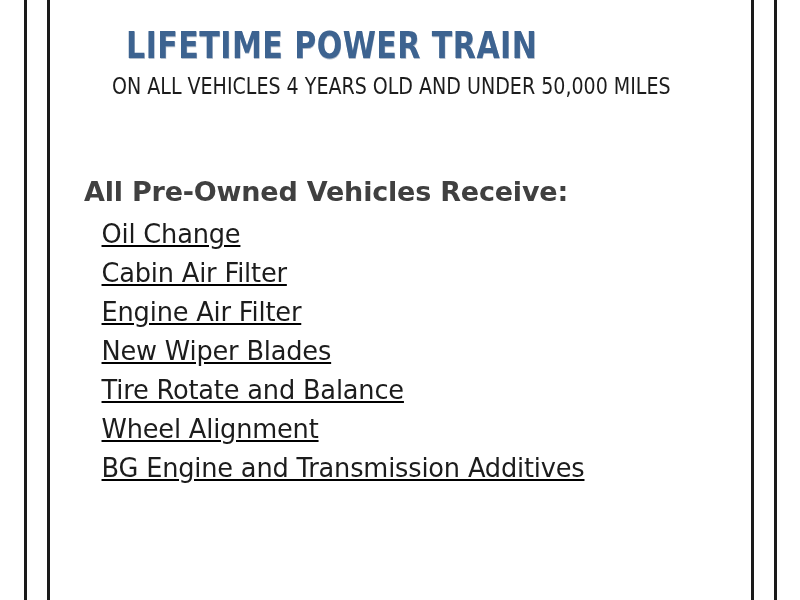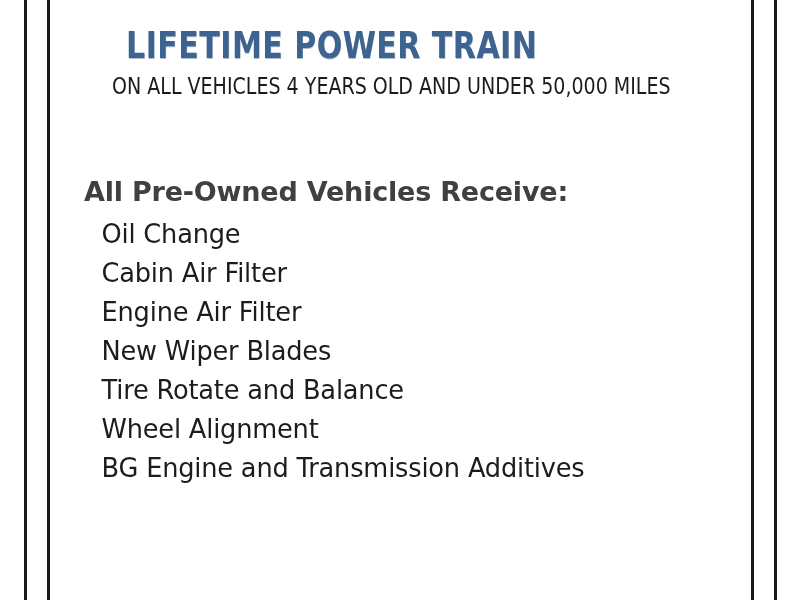--- a/index.html
+++ b/index.html
@@ -89,20 +89,21 @@
     font-size: 27px;
     line-height: 1.1;
     letter-spacing: -0.2px;
     white-space: nowrap;
   }
 
   #services-list {
     list-style: none;
     margin: 0;
     padding: 0;
+    text-decoration: underline;
   }
 
   .service-item {
     color: #1c1c1c;
     font-family: "DejaVu Sans", "Liberation Sans", sans-serif;
     font-weight: normal;
     font-size: 27px;
     line-height: 39px;
     letter-spacing: -0.2px;
     transform: scaleX(0.95);

